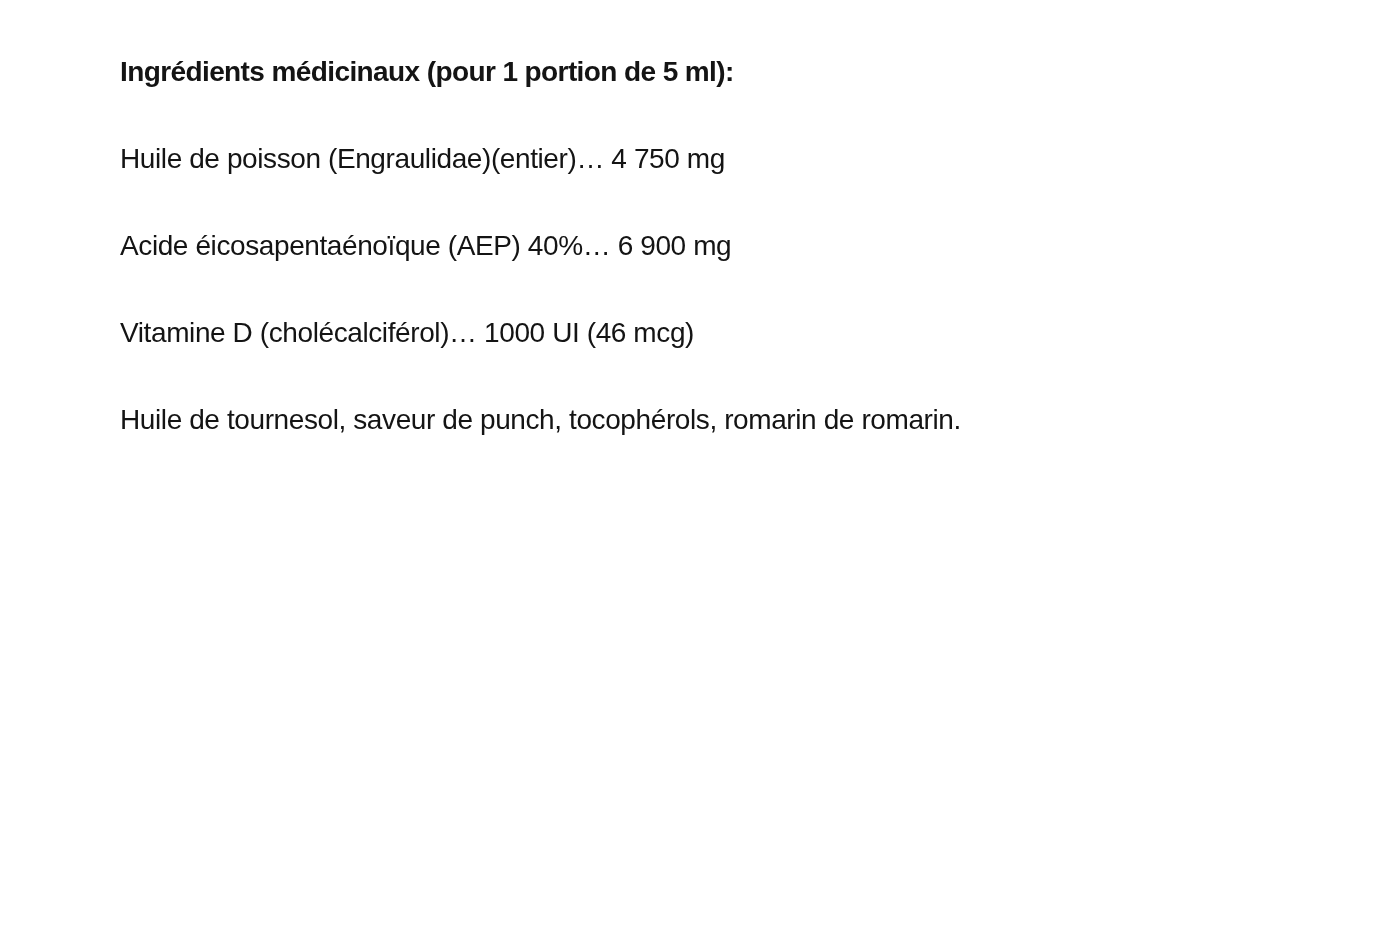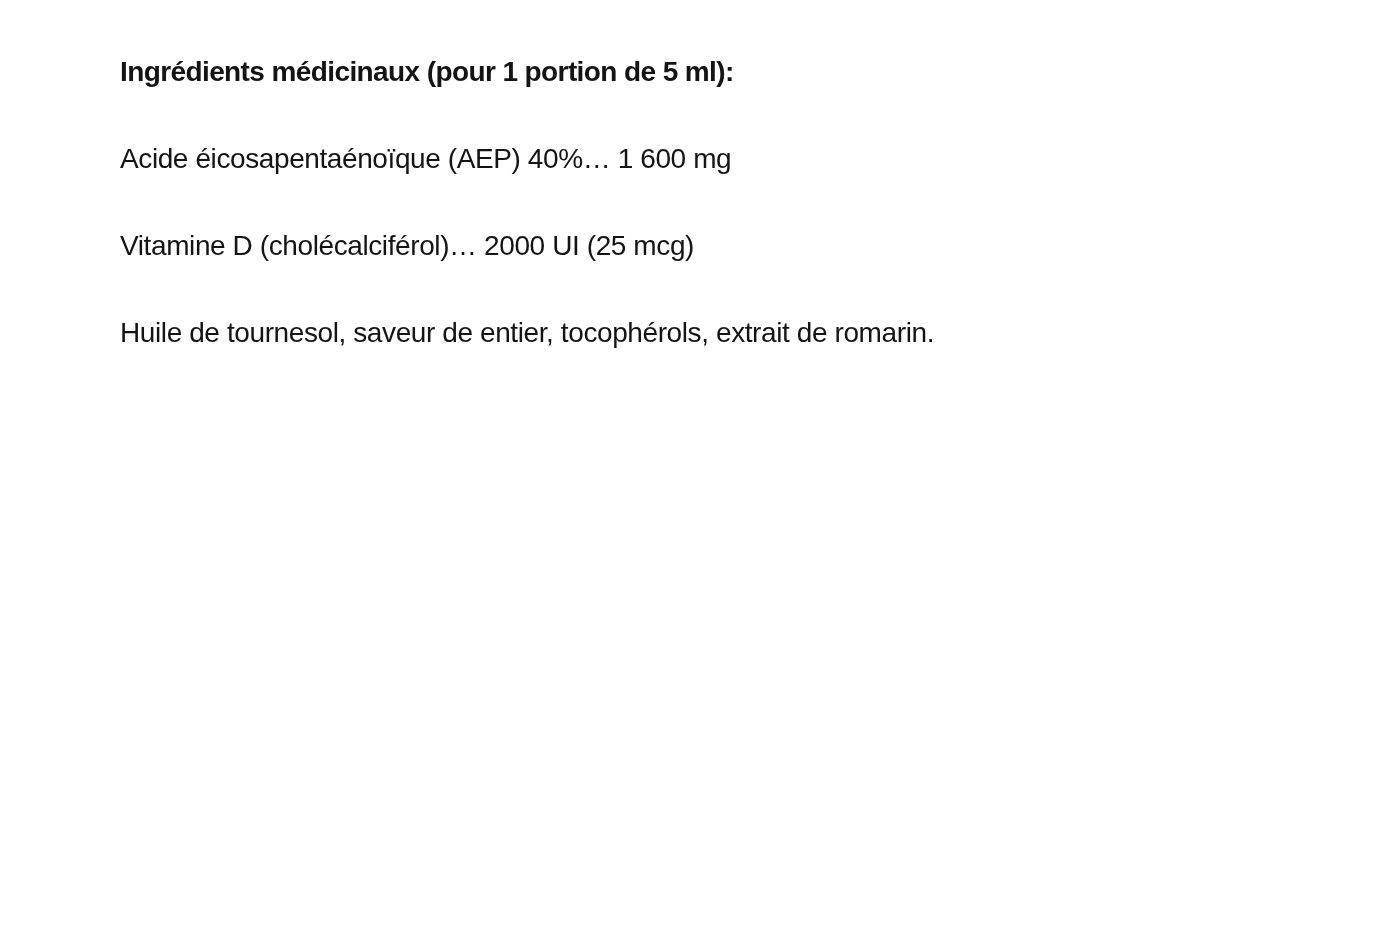--- a/index.html
+++ b/index.html
@@ -35,23 +35,24 @@
   }
 </style>
 </head>
 <body>
 
 <div class="page">
   <div class="content">
 
     <p class="line heading">Ingrédients médicinaux (pour 1 portion de 5 ml):</p>
 
+    <p class="line">Huile de poisson (Engraulidae)(entier)… 4 750 mg</p>
 
-    <p class="line">Acide éicosapentaénoïque (AEP) 40%… 1 600 mg</p>
+    <p class="line">Acide éicosapentaénoïque (AEP) 40%… 6 900 mg</p>
 
 
-    <p class="line">Vitamine D (cholécalciférol)… 2000 UI (25 mcg)</p>
+    <p class="line">Vitamine D (cholécalciférol)… 1000 UI (46 mcg)</p>
 
 
-    <p class="line">Huile de tournesol, saveur de entier, tocophérols, extrait de romarin.</p>
+    <p class="line">Huile de tournesol, saveur de punch, tocophérols, romarin de romarin.</p>
 
   </div>
 </div>
 
 </body></html>

